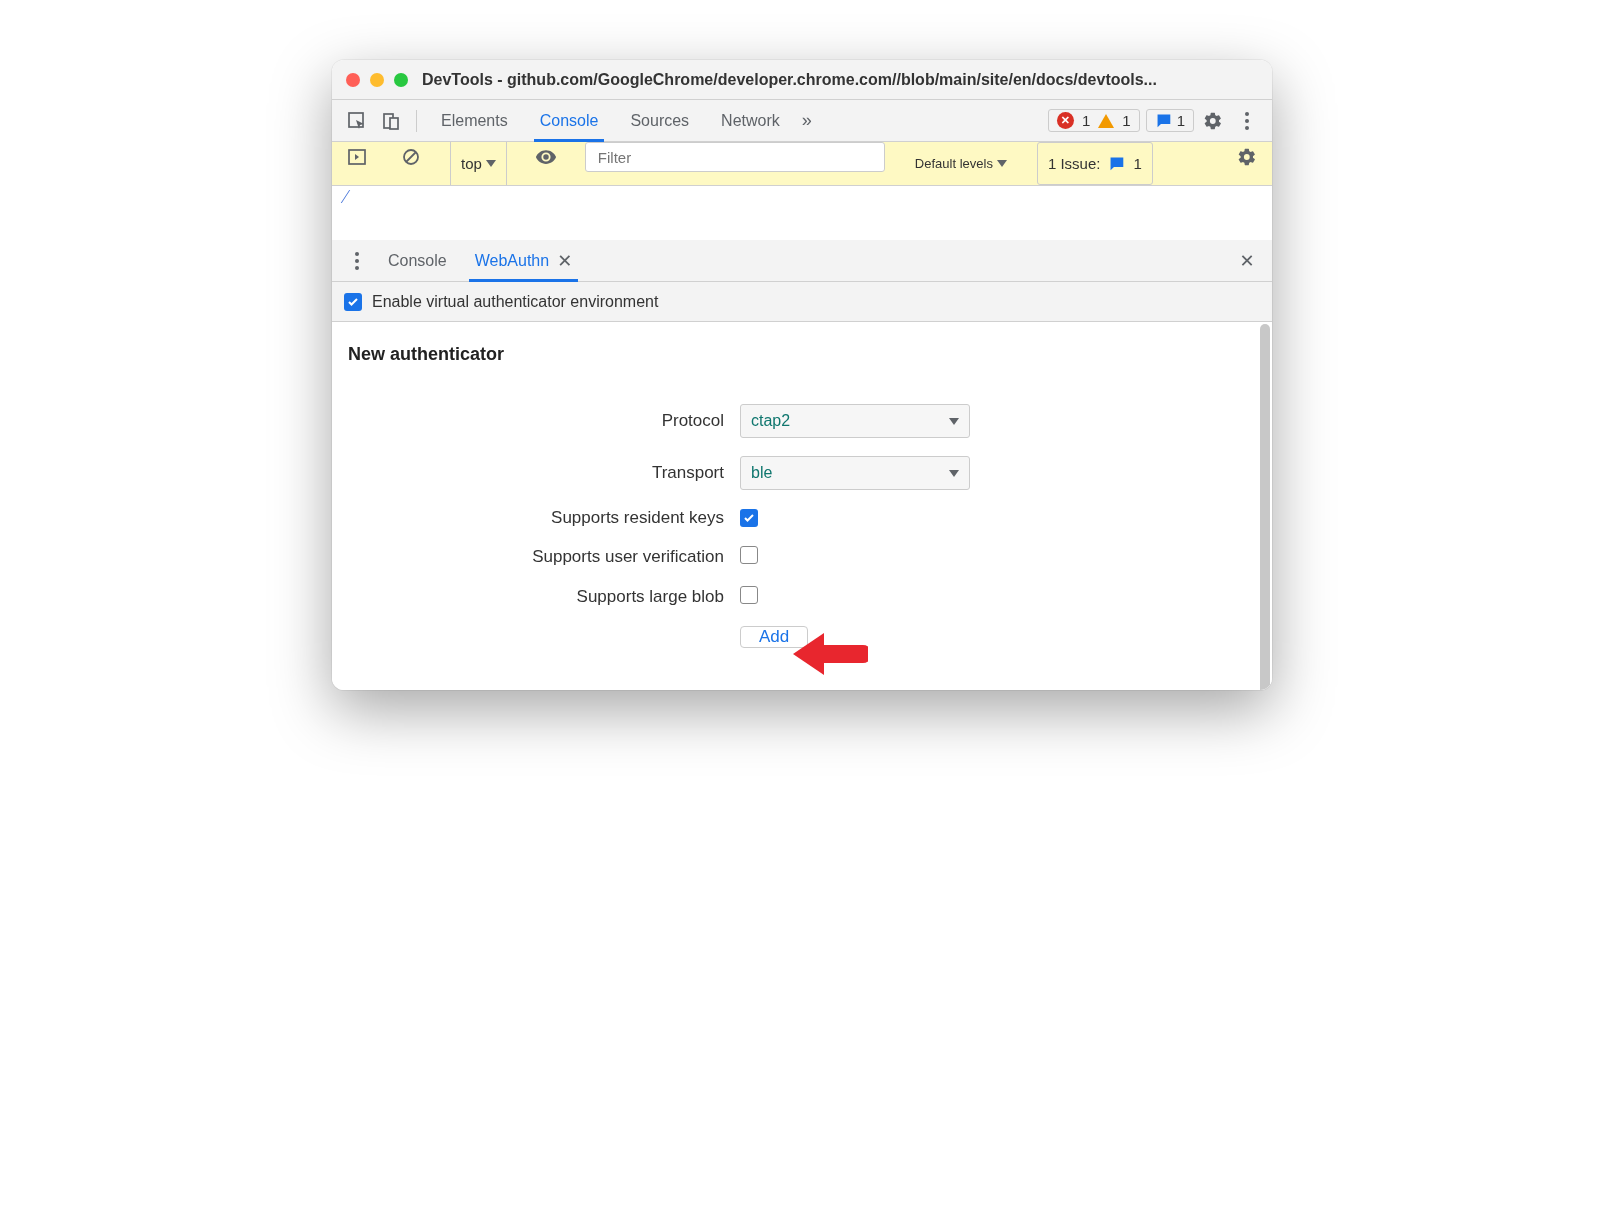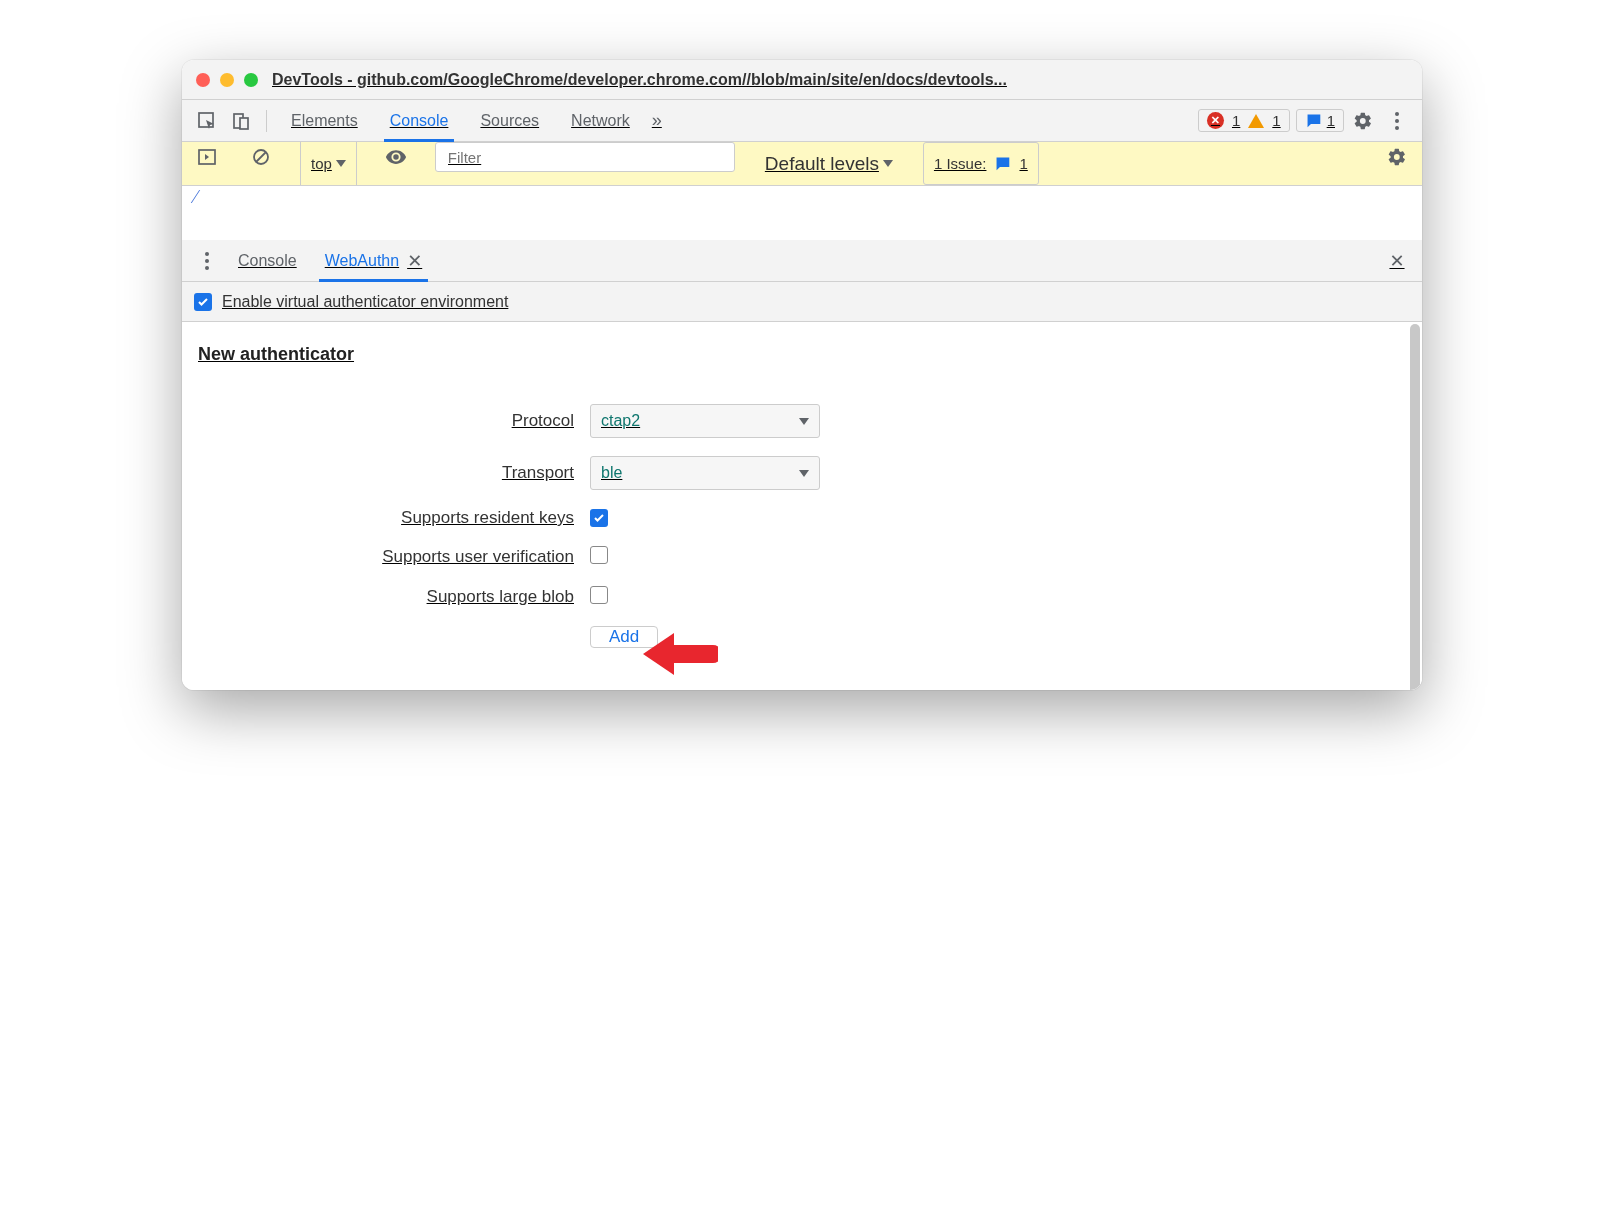--- a/index.html
+++ b/index.html
@@ -7,26 +7,25 @@
   font-family: -apple-system, BlinkMacSystemFont, "Segoe UI", Helvetica, Arial, sans-serif;
   background: #fff;
   width: 1604px;
   height: 1206px;
   display: flex;
   align-items: flex-start;
   justify-content: center;
   padding-top: 60px;
 }
 .window {
-  width: 1240px;
+  width: 940px;
   background: #fff;
   border-radius: 12px;
   box-shadow: 0 20px 60px rgba(0,0,0,0.35), 0 0 0 1px rgba(0,0,0,0.05);
   overflow: hidden;
-  text-decoration: underline;
 }
 .titlebar {
   height: 40px;
   background: #f3f3f3;
   border-bottom: 1px solid #d0d0d0;
   display: flex;
   align-items: center;
   padding: 0 14px;
 }
 .traffic { display: flex; gap: 10px; margin-right: 14px; }
@@ -93,21 +92,21 @@
 }
 .ctx-select {
   display: flex; align-items: center; gap: 4px;
   padding: 4px 10px; font-size: 15px; color: #333;
   border-left: 1px solid #ccc; border-right: 1px solid #ccc;
 }
 .filter-input {
   background: #fff; border: 1px solid #ccc; border-radius: 3px;
   height: 30px; padding: 0 12px; font-size: 15px; width: 300px;
 }
-.levels { display: flex; align-items: center; gap: 4px; font-size: 19px; color: #333; padding: 0 6px; }
+.levels { display: flex; align-items: center; gap: 4px; font-size: 13px; color: #333; padding: 0 6px; }
 .issues-box {
   border: 1px solid #ccc; border-radius: 3px; padding: 9px 10px;
   display: flex; align-items: center; gap: 8px; font-size: 15px; color: #333;
 }
 .drawer-tabs {
   height: 42px;
   background: #f3f3f3;
   border-bottom: 1px solid #d0d0d0;
   display: flex;
   align-items: center;

